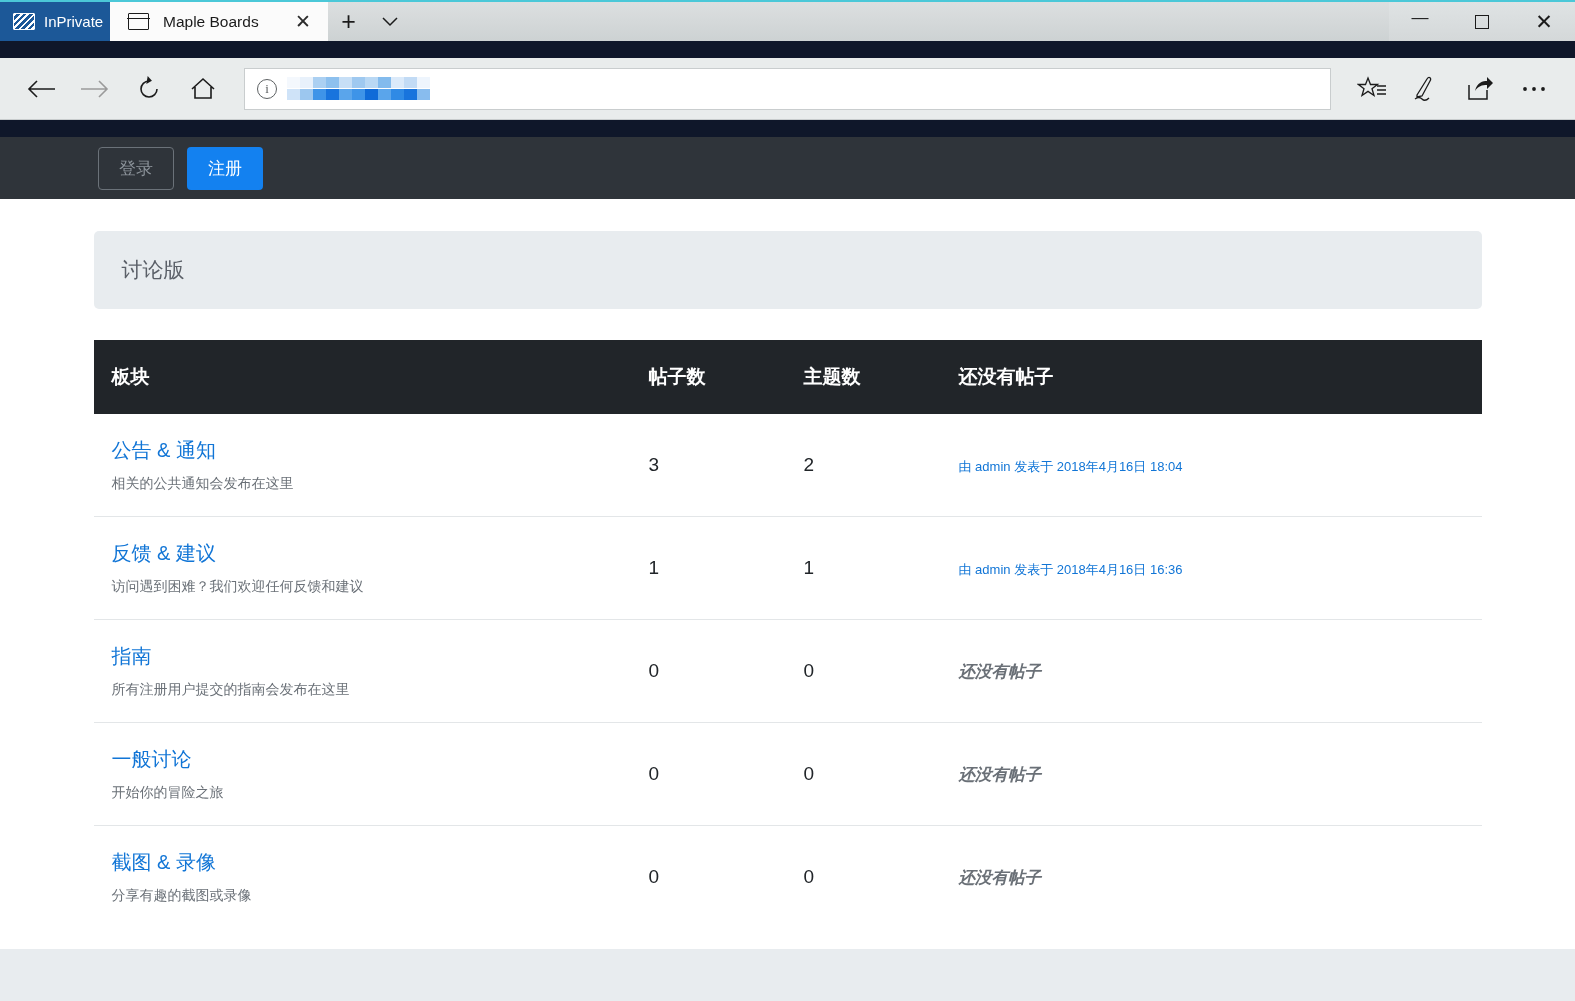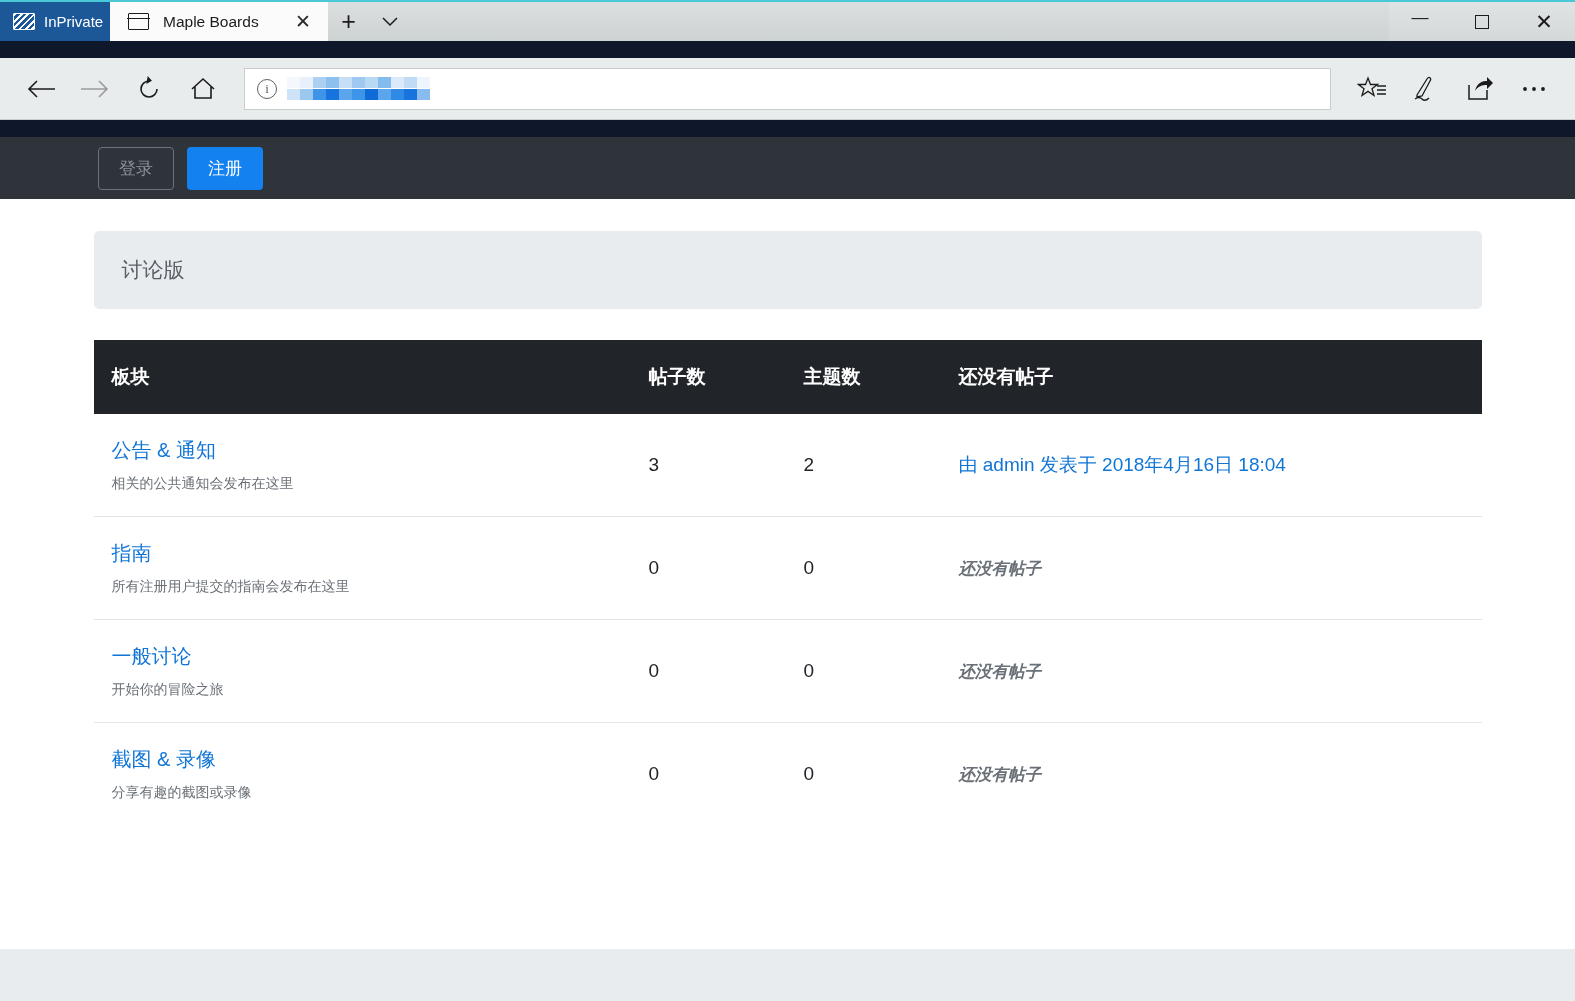--- a/index.html
+++ b/index.html
@@ -116,21 +116,21 @@
 
   table.boards tbody td {
     border-bottom:1px solid #e3e6e8; padding: 23px 0; vertical-align: middle;
     font-size: 19px; color:#212529;
   }
   table.boards tbody td.c-board { padding-left:18px; }
   table.boards tbody tr:last-child td { border-bottom:none; }
 
   .board-name { color:#1175d6; font-size:20px; text-decoration:none; display:block; margin-bottom:7px; cursor:pointer;}
   .board-desc { color:#6a7077; font-size:14px; }
-  .last-post-link { color:#1175d6; font-size:19px; text-decoration:none; cursor:pointer; }
+  .last-post-link { color:#1175d6; font-size:13px; text-decoration:none; cursor:pointer; }
   .no-post { color:#6a7077; font-size:16.5px; font-style:italic;font-weight:bold; }
 
   .footer {
     background:#e8ecef; padding: 26px 0 26px 0;
   }
 </style>
 </head>
 <body>
 
 <div class="browser">
@@ -270,20 +270,26 @@
           </tr>
         </thead>
         <tbody id="boards-body">
             <tr>
               <td class="c-board"><a class="board-name">公告 &amp; 通知</a><span class="board-desc">相关的公共通知会发布在这里</span></td>
               <td>3</td>
               <td>2</td>
               <td><a class="last-post-link">由 admin 发表于 2018年4月16日 18:04</a></td>
             </tr>
             <tr>
+              <td class="c-board"><a class="board-name">反馈 &amp; 建议</a><span class="board-desc">访问遇到困难？我们欢迎任何反馈和建议</span></td>
+              <td>1</td>
+              <td>1</td>
+              <td><a class="last-post-link">由 admin 发表于 2018年4月16日 16:36</a></td>
+            </tr>
+            <tr>
               <td class="c-board"><a class="board-name">指南</a><span class="board-desc">所有注册用户提交的指南会发布在这里</span></td>
               <td>0</td>
               <td>0</td>
               <td><span class="no-post">还没有帖子</span></td>
             </tr>
             <tr>
               <td class="c-board"><a class="board-name">一般讨论</a><span class="board-desc">开始你的冒险之旅</span></td>
               <td>0</td>
               <td>0</td>
               <td><span class="no-post">还没有帖子</span></td>

